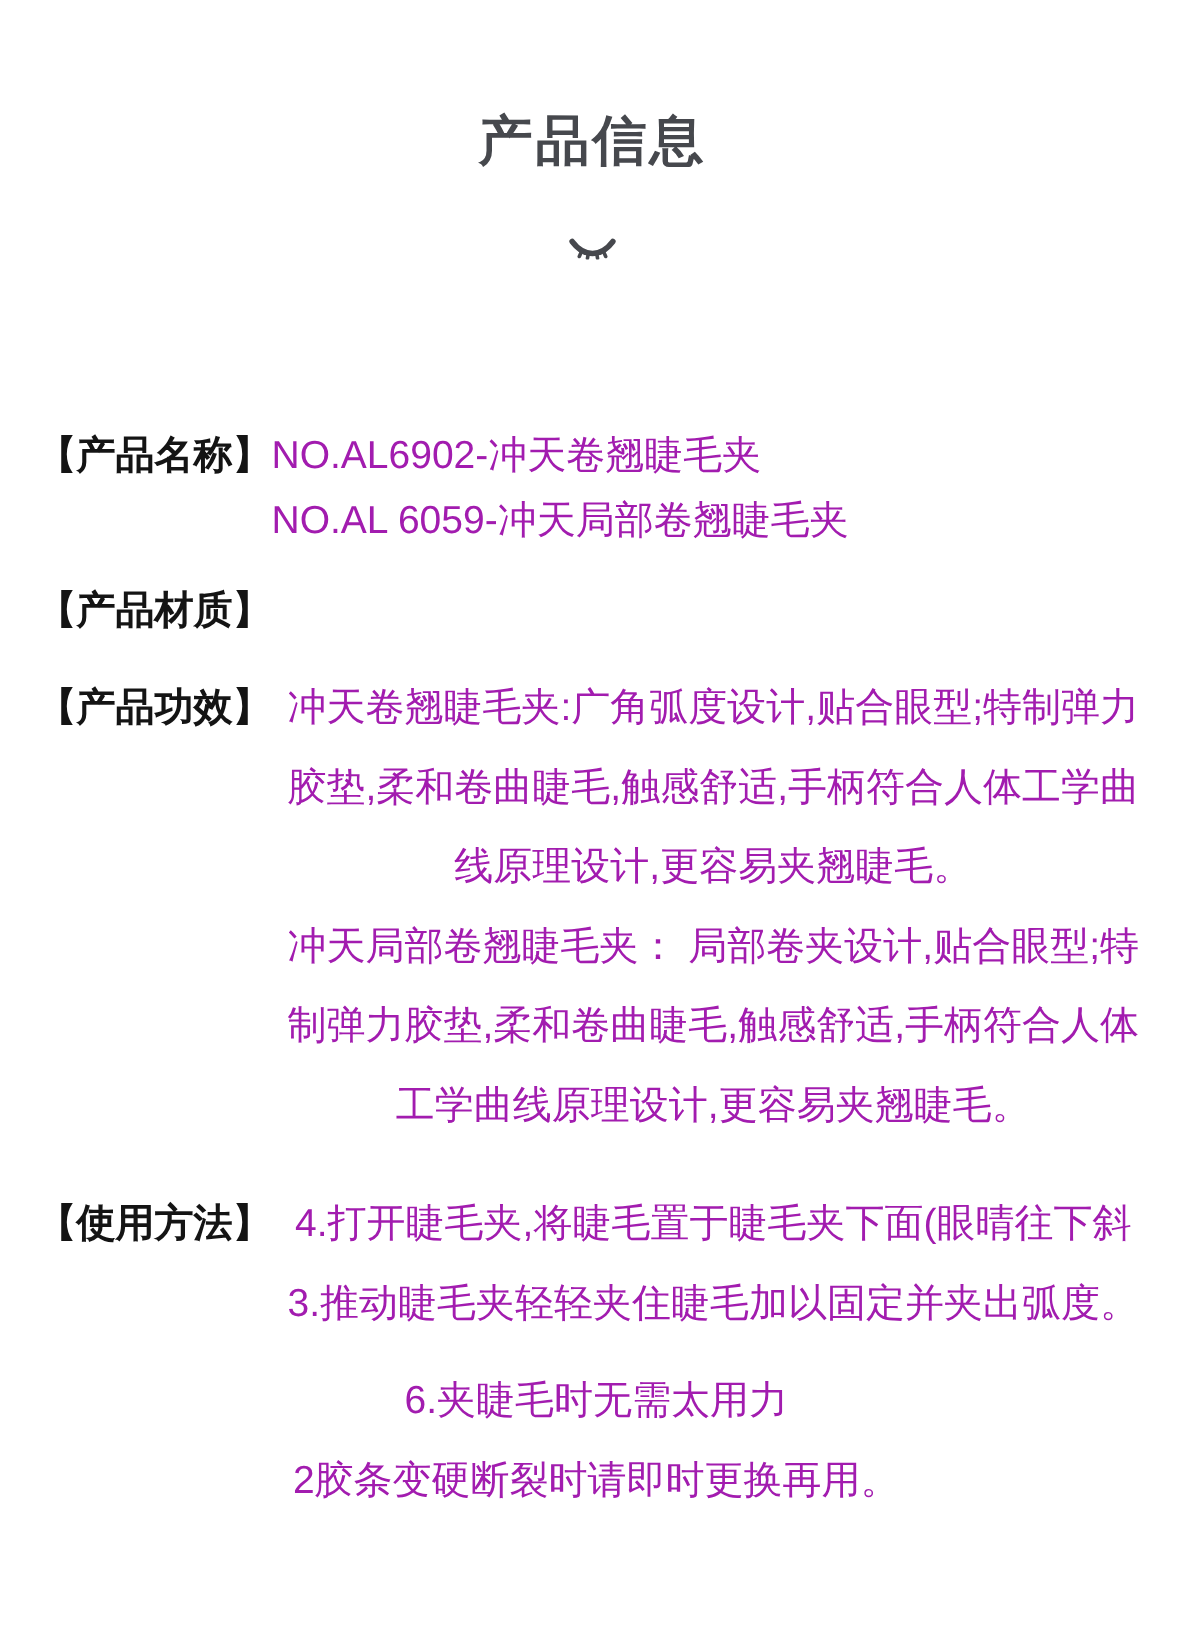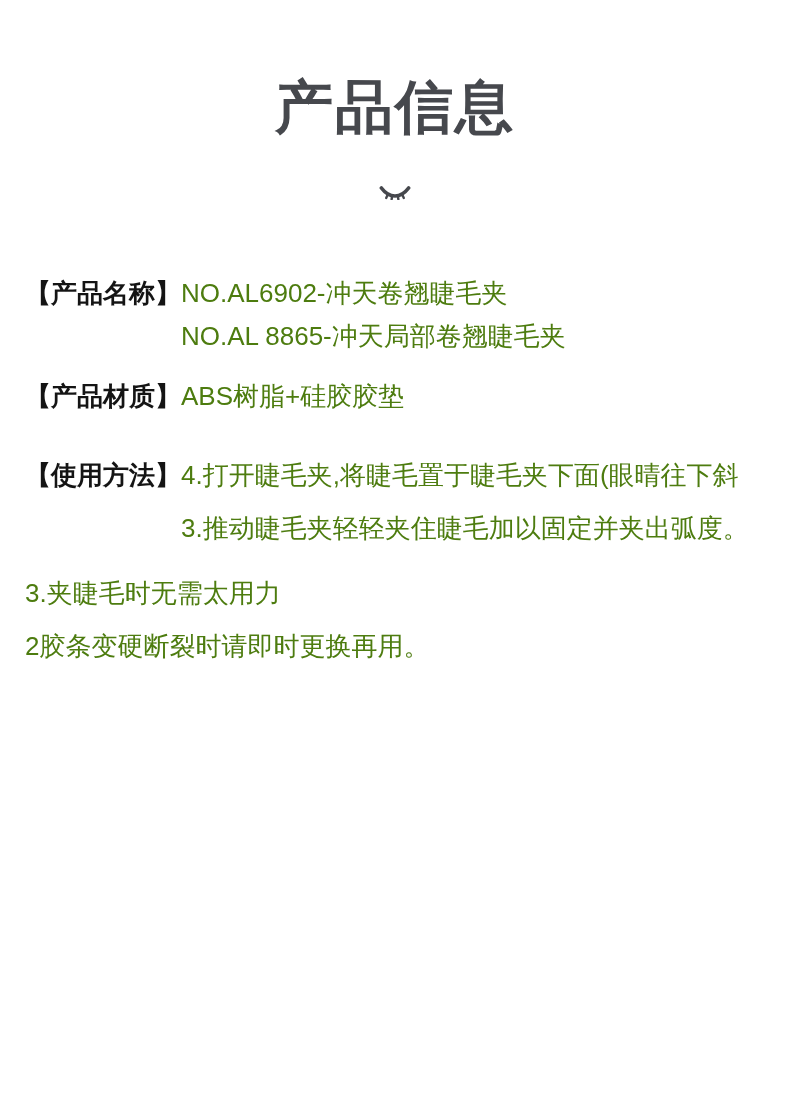--- a/index.html
+++ b/index.html
@@ -8,54 +8,54 @@
     background: #ffffff;
     font-family: "Liberation Sans", "DejaVu Sans", sans-serif;
   }
   body {
     min-height: 1099px;
     overflow: hidden;
   }
   .page-title {
     margin-top: 72px;
     text-align: center;
-    font-size: 58px;
+    font-size: 36px;
     line-height: 1.2;
     font-weight: 700;
     letter-spacing: 2px;
     color: #46484d;
   }
   .icon-wrap {
     margin-top: 42px;
     text-align: center;
     color: #46484d;
   }
   .sections {
-    margin-top: 68px;
+    margin-top: 104px;
     padding-left: 25px;
     padding-right: 20px;
   }
   .section {
     display: flex;
     align-items: flex-start;
   }
-  .section + .section { margin-top: 12px; }
+  .section + .section { margin-top: 12px; text-align: center; }
   .section--gap-top { margin-top: 26px !important; }
   .section .label {
     flex: 0 0 147px;
     font-size: 26px;
     font-weight: 700;
     color: #141414;
     line-height: 53px;
     white-space: nowrap;
   }
   .section .content {
     flex: 1 1 auto;
     min-width: 0;
-    color: #4d7c0f;
+    color: #a21caf;
     font-size: 26px;
     font-weight: 400;
   }
   .content .line {
     line-height: 53px;
     height: 53px;
     white-space: nowrap;
   }
   .section--tight .label { line-height: 43px; }
   .section--tight .content .line { line-height: 43px; height: 43px; }
@@ -74,40 +74,48 @@
     <path d="M29 13 L31 17.5" stroke="currentColor" stroke-width="3" stroke-linecap="round"></path>
   </svg>
 </div>
 
 <div class="sections">
 
   <div class="section section--tight">
     <div class="label">【产品名称】</div>
     <div class="content">
       <div class="line">NO.AL6902-冲天卷翘睫毛夹</div>
-      <div class="line">NO.AL 8865-冲天局部卷翘睫毛夹</div>
+      <div class="line">NO.AL 6059-冲天局部卷翘睫毛夹</div>
     </div>
   </div>
 
   <div class="section">
     <div class="label">【产品材质】</div>
+  </div>
+
+  <div class="section">
+    <div class="label">【产品功效】</div>
     <div class="content">
-      <div class="line">ABS树脂+硅胶胶垫</div>
+      <div class="line">冲天卷翘睫毛夹:广角弧度设计,贴合眼型;特制弹力</div>
+      <div class="line">胶垫,柔和卷曲睫毛,触感舒适,手柄符合人体工学曲</div>
+      <div class="line">线原理设计,更容易夹翘睫毛。</div>
+      <div class="line">冲天局部卷翘睫毛夹： 局部卷夹设计,贴合眼型;特</div>
+      <div class="line">制弹力胶垫,柔和卷曲睫毛,触感舒适,手柄符合人体</div>
+      <div class="line">工学曲线原理设计,更容易夹翘睫毛。</div>
     </div>
   </div>
-
 
   <div class="section section--gap-top">
     <div class="label">【使用方法】</div>
     <div class="content">
       <div class="line">4.打开睫毛夹,将睫毛置于睫毛夹下面(眼晴往下斜</div>
       <div class="line">3.推动睫毛夹轻轻夹住睫毛加以固定并夹出弧度。</div>
     </div>
   </div>
 
   <div class="section">
     <div class="content">
-      <div class="line">3.夹睫毛时无需太用力</div>
+      <div class="line">6.夹睫毛时无需太用力</div>
       <div class="line">2胶条变硬断裂时请即时更换再用。</div>
     </div>
   </div>
 
 </div>
 
 </body></html>

